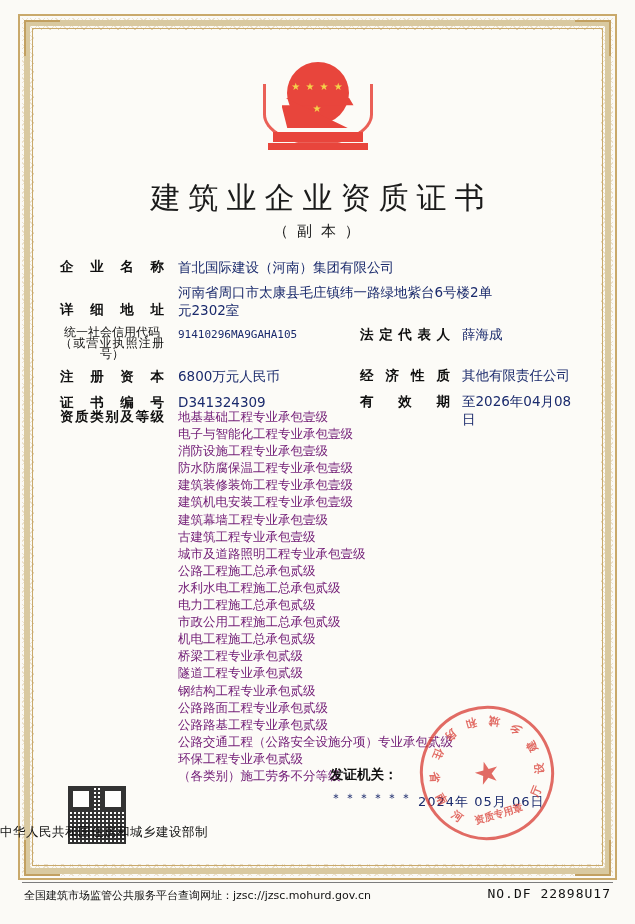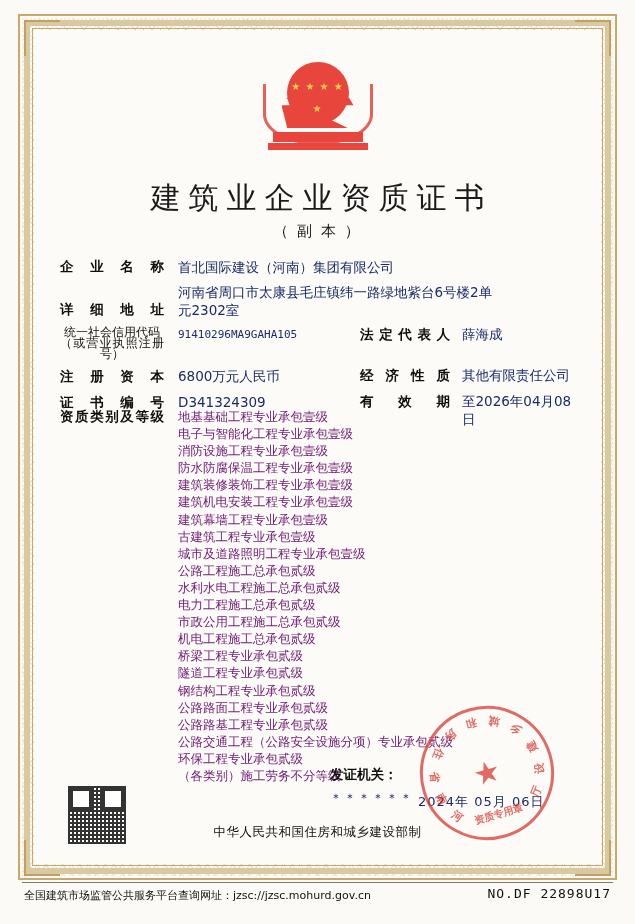--- a/index.html
+++ b/index.html
@@ -301,21 +301,20 @@
     left: 330px;
     top: 790px;
     font-size: 12px;
     letter-spacing: 2px;
     color: #1a2a6c;
   }
   .ministry {
     position: absolute;
     left: 0; right: 0;
     top: 824px;
-    text-align: center;
     font-size: 12.5px;
     color: #111;
     letter-spacing: 0.5px;
   }
 
   
   .seal {
     position: absolute;
     left: 420px;
     top: 706px;

